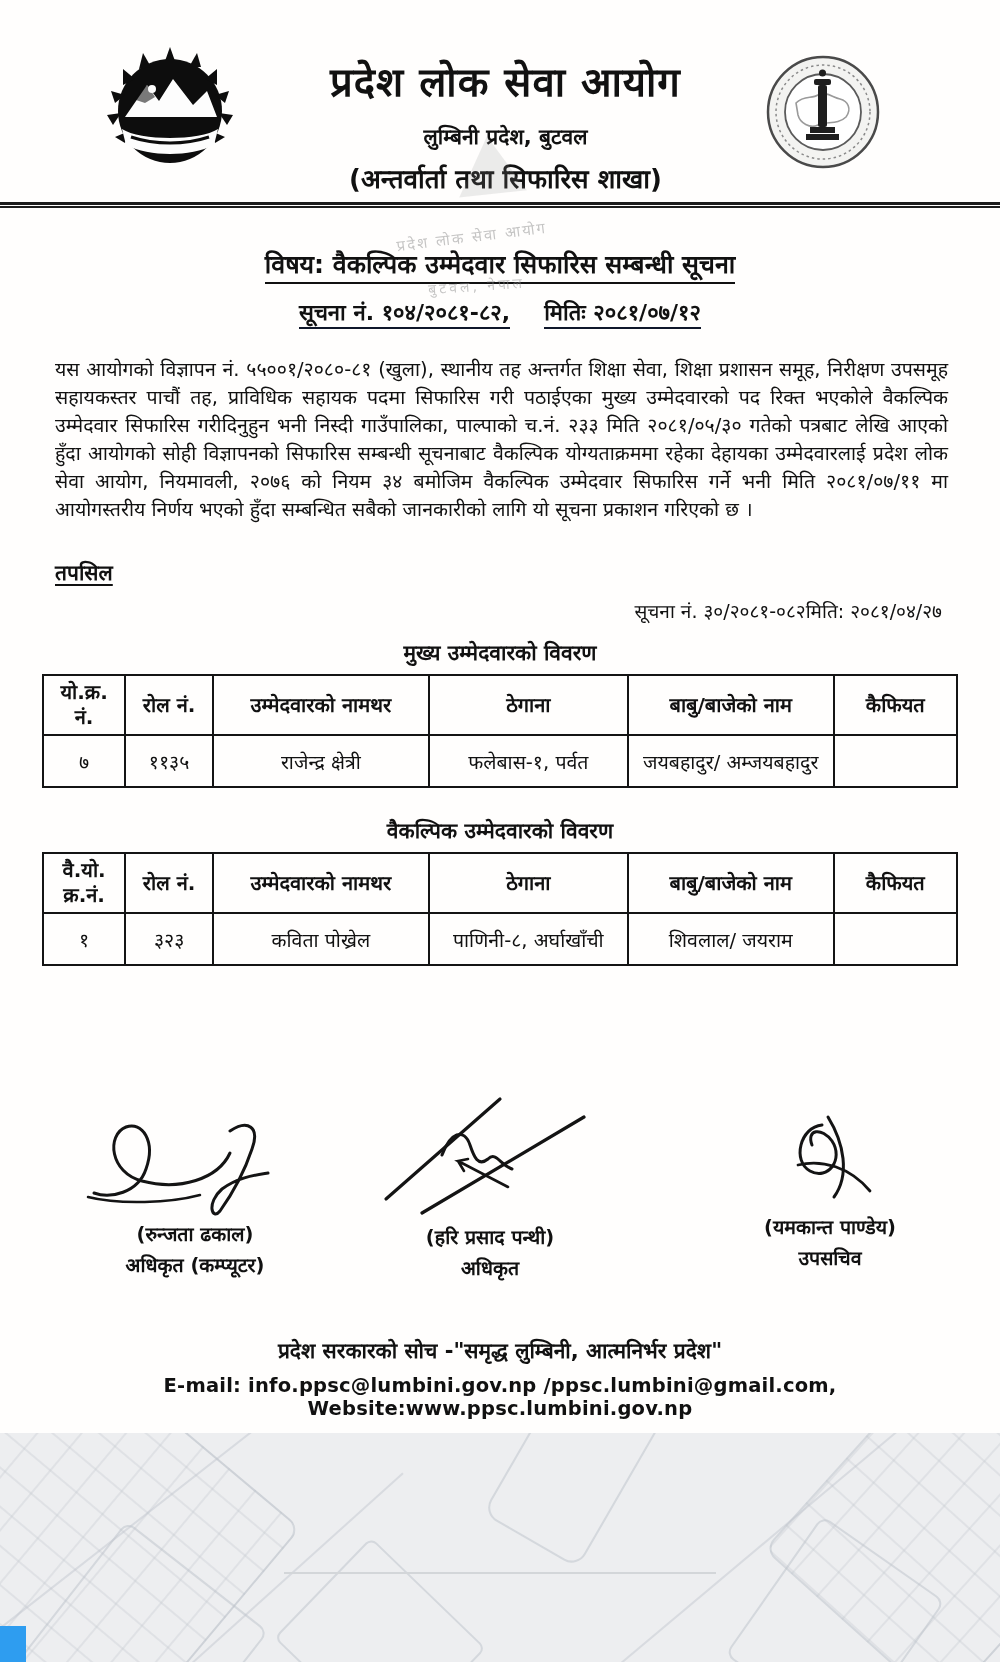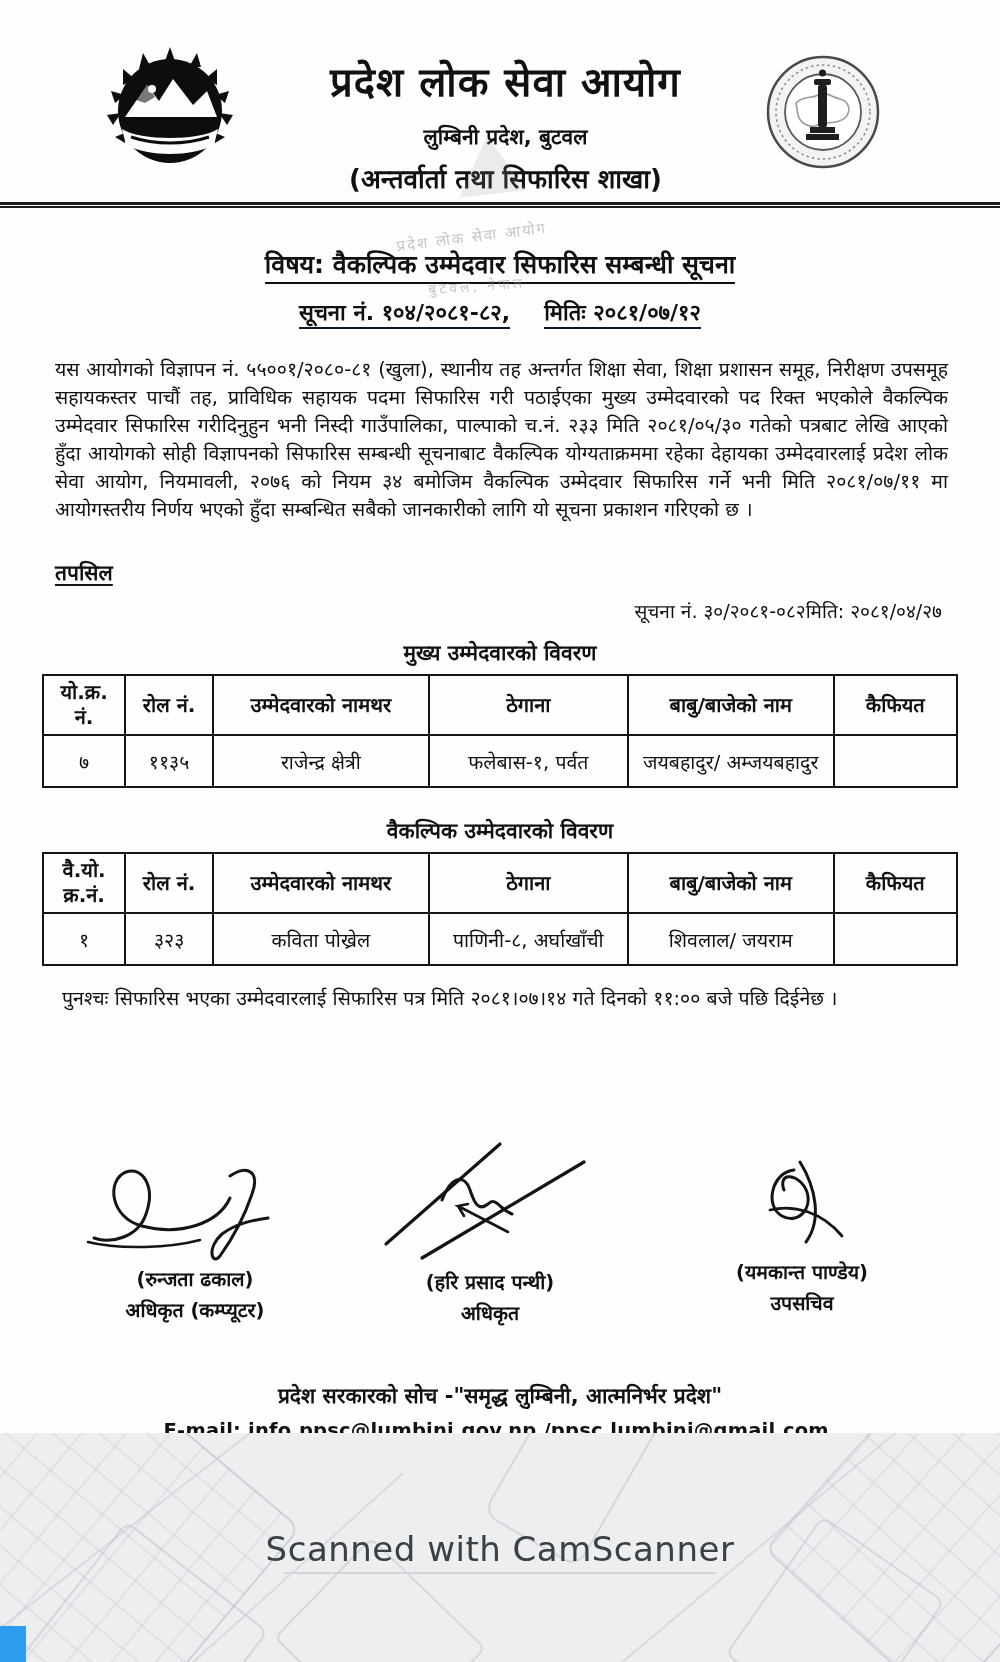--- a/index.html
+++ b/index.html
@@ -66,21 +66,21 @@
   .tbl2 { margin-top:8px; }
   .tbl-title.second { margin-top:28px; }
 
   .note { margin:18px 60px 0 62px; font-size:19.5px; }
 
   
   .sigs { position:relative; height:235px; margin-top:125px; }
   .sig-block { position:absolute; text-align:center; }
   .sig-1 { left:70px;  width:250px; top:10px; }
   .sig-2 { left:375px; width:230px; top:0; }
-  .sig-3 { left:687px; width:230px; top:18px; }
+  .sig-3 { left:715px; width:230px; top:18px; }
   .sig-block svg { display:block; margin:0 auto; }
   .sig-name { font-size:19.5px; font-weight:bold; margin-top:4px; }
   .sig-title { font-size:19.5px; font-weight:bold; margin-top:4px; }
 
   
   .slogan { text-align:center; font-size:21px; font-weight:bold; margin-top:10px; }
   .contact { text-align:center; font-size:19.5px; font-weight:bold; margin-top:10px;
              letter-spacing:.2px; }
 
   
@@ -222,21 +222,20 @@
         <td>१</td>
         <td>३२३</td>
         <td>कविता पोख्रेल</td>
         <td>पाणिनी-८, अर्घाखाँची</td>
         <td>शिवलाल/ जयराम</td>
         <td></td>
       </tr>
     </tbody>
   </table>
 
-  <p class="note">पुनश्चः सिफारिस भएका उम्मेदवारलाई सिफारिस पत्र मिति २०८१।०७।१४ गते दिनको ११:०० बजे पछि दिईनेछ ।</p>
 
   <div class="sigs">
     <div class="sig-block sig-2">
       <svg width="220" height="128" viewBox="0 0 220 128">
         <path d="M6,108 L120,8" fill="none" stroke="#141414" stroke-width="3.2" stroke-linecap="round"></path>
         <path d="M42,122 L204,26" fill="none" stroke="#141414" stroke-width="3.2" stroke-linecap="round"></path>
         <path d="M62,64 C70,42 84,36 90,54 C94,66 98,76 108,68 C116,60 120,74 132,78" fill="none" stroke="#141414" stroke-width="3" stroke-linecap="round"></path>
         <path d="M128,96 L78,70 L88,68 M78,70 L84,80" fill="none" stroke="#141414" stroke-width="2.6" stroke-linecap="round"></path>
       </svg>
       <div class="sig-name">(हरि प्रसाद पन्थी)</div>
@@ -271,16 +270,15 @@
 <div class="scan-band" style="background: rgb(237, 238, 240);">
   <div class="pat grid p1"></div>
   <div class="pat p2"></div>
   <div class="pat p3"></div>
   <div class="pat grid p4"></div>
   <div class="pat p5"></div>
   <div class="pat p6"></div>
   <div class="line l1"></div>
   <div class="line l2"></div>
   <div class="line l3"></div>
-  <div class="scan-label" style="color: rgb(59, 64, 69);">Scanned with CamScanner</div>
   <div class="scan-underline" style="background: rgb(211, 214, 217);"></div>
   <div class="blue-corner" style="background: rgb(46, 157, 240);"></div>
 </div>
 
 </body></html>

